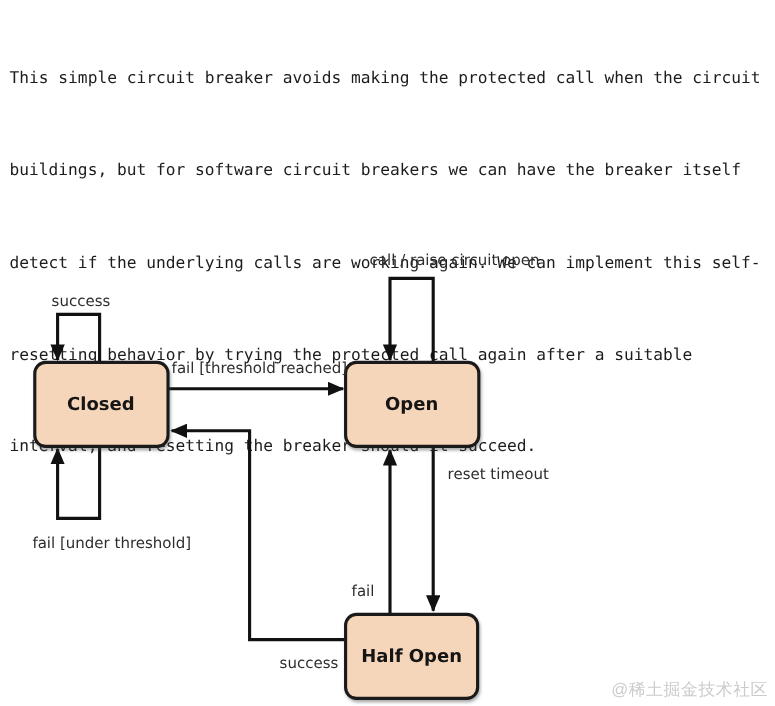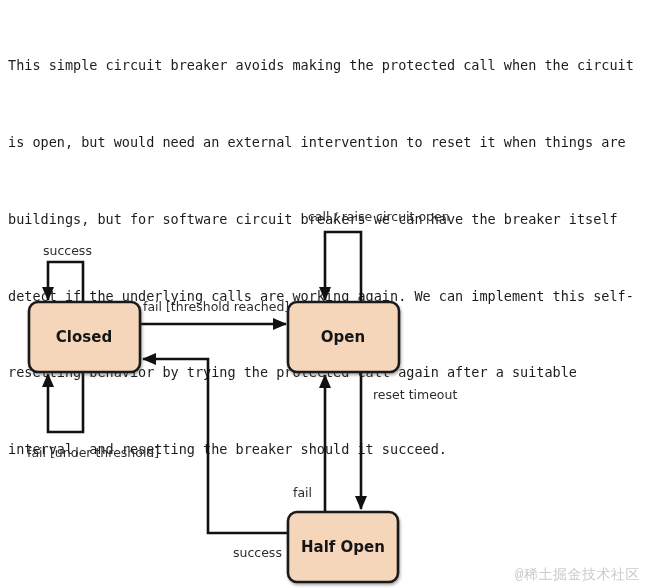--- a/index.html
+++ b/index.html
@@ -50,34 +50,33 @@
   }
   .edge-label {
     font-family: "DejaVu Sans", "Liberation Sans", sans-serif;
     font-size: 12.5px;
     fill: #2d2d2d;
   }
   .watermark {
     position: absolute;
     right: 6px;
     bottom: 4px;
-    font-family: Liberation Mono, monospace;
+    font-family: Liberation Sans, sans-serif;
     font-size: 14px;
     color: #cbcbcb;
     letter-spacing: 0.5px;
   }
 </style>
 </head>
 <body>
 
 <div class="screen">
 
   <div class="article">
     <div>This simple circuit breaker avoids making the protected call when the circuit</div>
-    <div>is open, but would need an external intervention to reset it when things are</div>
     <div>buildings, but for software circuit breakers we can have the breaker itself</div>
     <div>detect if the underlying calls are working again. We can implement this self-</div>
     <div>resetting behavior by trying the protected call again after a suitable</div>
     <div>interval, and resetting the breaker should it succeed.</div>
   </div>
 
   <svg class="diagram-svg" viewBox="0 0 646 588">
     <defs>
       <marker id="arrow" markerUnits="userSpaceOnUse" markerWidth="14" markerHeight="12" refX="13" refY="6" orient="auto">
         <path d="M0,0 L14,6 L0,12 Z" fill="#111111"></path>

